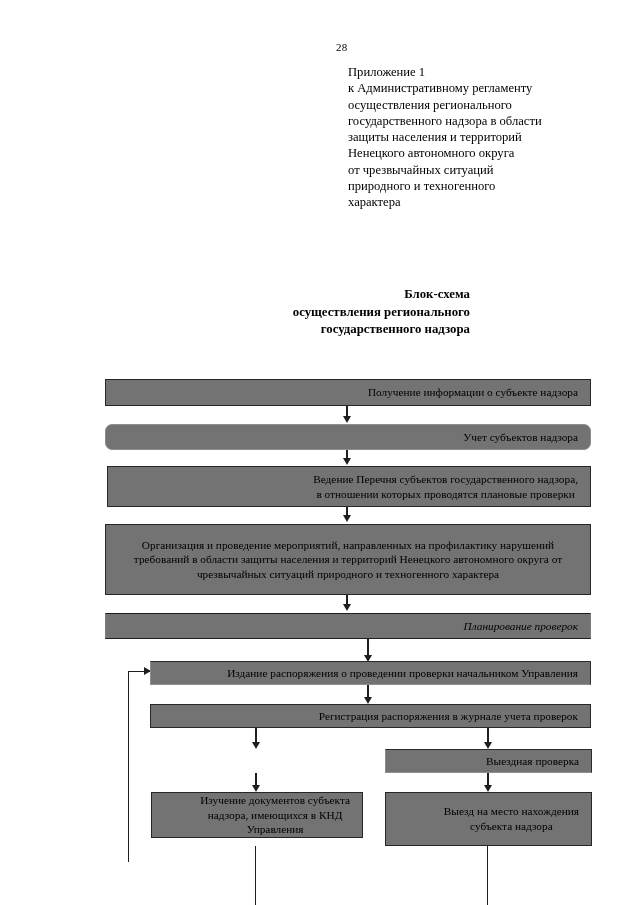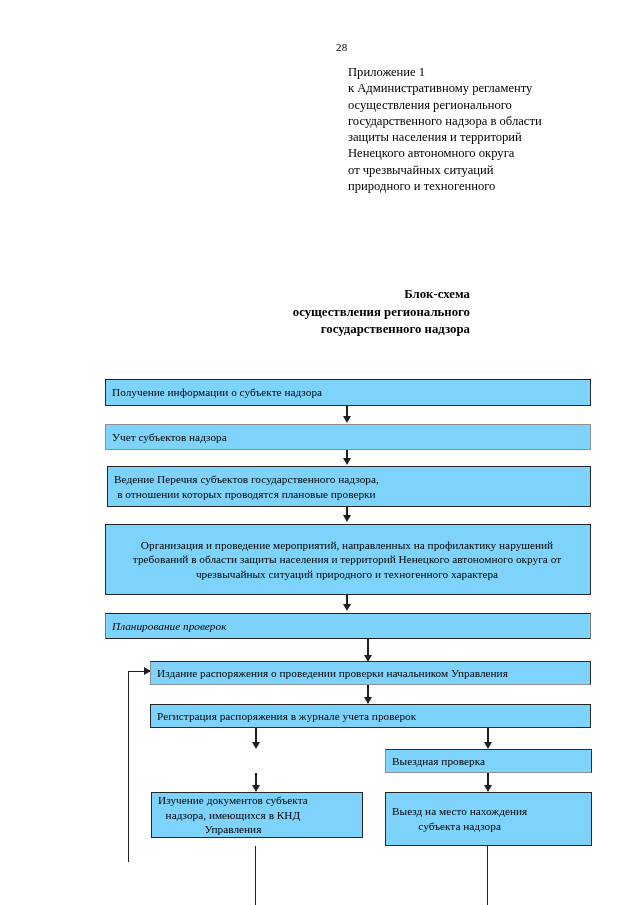--- a/index.html
+++ b/index.html
@@ -47,28 +47,28 @@
     font-weight: bold;
     font-size: 12.8px;
     line-height: 17.5px;
   }
 
   
   .fc-box {
     position: absolute;
     box-sizing: border-box;
     border: 1px solid #262626;
-    background: #7dd3fc;
+    background: #737373;
     display: flex;
     align-items: center;
-    justify-content: flex-start;
+    justify-content: flex-end;
     text-align: center;
     font-size: 11.3px;
     line-height: 14.6px;
-    padding: 2px 6px;
+    padding: 2px 12px;
   }
   
   .fc-box.light {
     border-color: #8e8e8e;
   }
   .fc-box.light-mix {
     border-color: #8e8e8e;
     border-top-color: #2b2b2b;
     border-right-color: #2b2b2b;
   }
@@ -120,35 +120,36 @@
 
   <div id="appendix-block">
     <div class="line">Приложение 1</div>
     <div class="line">к Административному регламенту</div>
     <div class="line">осуществления регионального</div>
     <div class="line">государственного надзора в области</div>
     <div class="line">защиты населения и территорий</div>
     <div class="line">Ненецкого автономного округа</div>
     <div class="line">от чрезвычайных ситуаций</div>
     <div class="line">природного и техногенного</div>
+    <div class="line">характера</div>
   </div>
 
   <div id="doc-title">
     <div>Блок-схема</div>
     <div>осуществления регионального</div>
     <div>государственного надзора</div>
   </div>
 
   <div class="fc-box" style="left:105px; top:379px; width:486px; height:27px;">
     <span class="txt">Получение информации о субъекте надзора</span>
   </div>
   <div class="conn thick" style="left:346px; top:406px; height:12px;"></div>
   <div class="arrow-down" style="left:343px; top:416px;"></div>
 
-  <div class="fc-box light" style="left:105px; top:424px; width:486px; height:26px;">
+  <div class="fc-box light" style="left:105px; top:424px; width:486px; height:26px;border-radius:7px;">
     <span class="txt">Учет субъектов надзора</span>
   </div>
   <div class="conn thick" style="left:346px; top:450px; height:10px;"></div>
   <div class="arrow-down" style="left:343px; top:458px;"></div>
 
   <div class="fc-box" style="left:107px; top:466px; width:484px; height:41px;">
     <span class="txt">Ведение Перечня субъектов государственного надзора,
 в отношении которых проводятся плановые проверки</span>
   </div>
   <div class="conn thick" style="left:346px; top:507px; height:11px;"></div>

